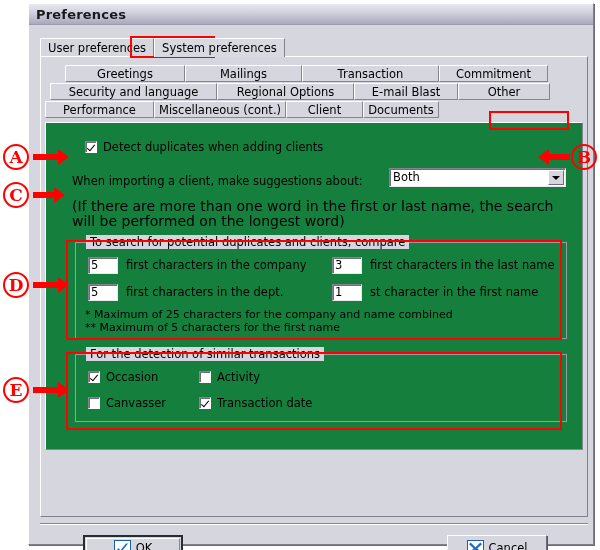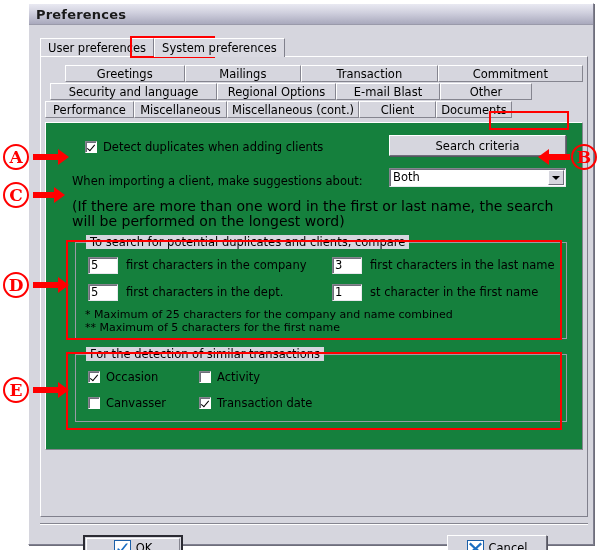--- a/index.html
+++ b/index.html
@@ -434,46 +434,43 @@
         <div class="tabrow">
           <div class="tab2" style="width:120px;margin-left:20px">
             <span>Greetings</span>
           </div>
           <div class="tab2" style="width:117px">
             <span>Mailings</span>
           </div>
           <div class="tab2" style="width:137px">
             <span>Transaction</span>
           </div>
-          <div class="tab2" style="width:146px">
+          <div class="tab2" style="width:109px">
             <span>Commitment</span>
           </div>
         </div>
 
         <div class="tabrow">
           <div class="tab2" style="width:167px;margin-left:5px">
             <span>Security and language</span>
           </div>
-          <div class="tab2" style="width:119px">
+          <div class="tab2" style="width:137px">
             <span>Regional Options</span>
           </div>
           <div class="tab2" style="width:104px">
             <span>E-mail Blast</span>
           </div>
           <div class="tab2" style="width:92px">
             <span>Other</span>
           </div>
         </div>
 
         <div class="tabrow">
-          <div class="tab2" style="width:89px">
+          <div class="tab2" style="width:109px">
             <span>Performance</span>
-          </div>
-          <div class="tab2" style="width:93px">
-            <span>Miscellaneous</span>
           </div>
           <div class="tab2" style="width:132px">
             <span>Miscellaneous (cont.)</span>
           </div>
           <div class="tab2" style="width:77px">
             <span>Client</span>
           </div>
           <div class="tab2" style="width:76px">
             <span>Documents</span>
           </div>
@@ -481,23 +478,20 @@
 
       </div>
 
       <div id="lvl2-page">
 
         <div id="chk-detect" class="cbrow">
           <span class="chk checked"></span>
           <span>Detect duplicates when adding clients</span>
         </div>
 
-        <div id="btn-search-criteria" class="btn">
-          <span>Search criteria</span>
-        </div>
 
         <div id="lbl-import">When importing a client, make suggestions about:</div>
 
         <div id="combo-suggest">
           <span class="cval">Both</span>
           <span class="carrow">
               <span class="tri-down"></span>
             </span>
         </div>
 

